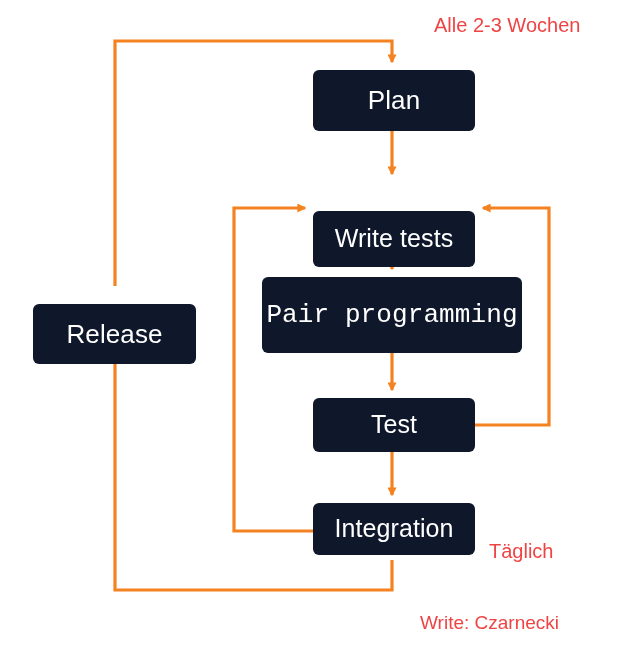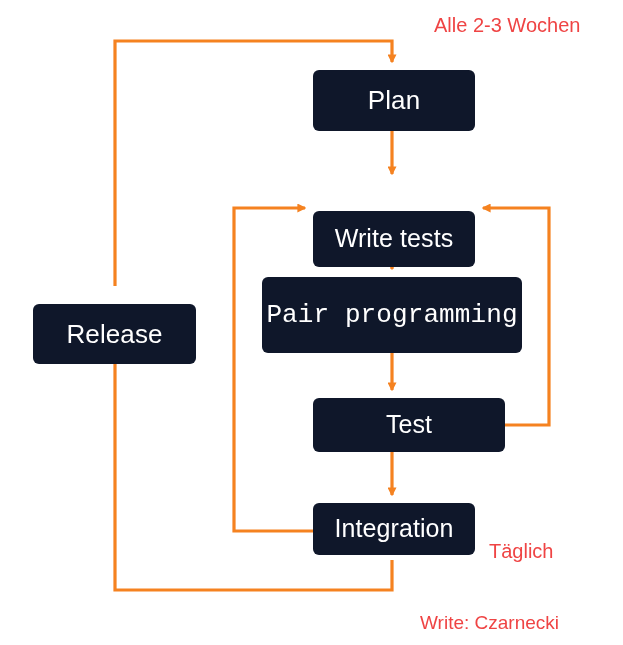--- a/index.html
+++ b/index.html
@@ -37,21 +37,21 @@
     text-align: center;
     line-height: 1.18;
     font-family: "Liberation Sans", sans-serif;
     font-weight: 400;
     letter-spacing: 0.1px;
     z-index: 3;
   }
   .node-plan        { left: 313px; top: 70px;  width: 162px; height: 61px;  font-size: 26px; }
   .node-write-tests { left: 313px; top: 191px; width: 162px; height: 56px;  font-size: 25px; margin-top: 20px; }
   .node-pair        { left: 262px; top: 277px; width: 260px; height: 76px;  font-size: 26px; font-family: Liberation Mono, monospace; }
-  .node-test        { left: 313px; top: 398px; width: 192px; height: 54px;  font-size: 25px; align-items: center; }
+  .node-test        { left: 313px; top: 398px; width: 162px; height: 54px;  font-size: 25px; align-items: center; }
   .node-integration { left: 313px; top: 503px; width: 162px; height: 52px;  font-size: 25px; }
   .node-release     { left: 33px;  top: 304px; width: 163px; height: 60px;  font-size: 26px; }
 
   .caption {
     position: absolute;
     color: #ef4444;
     font-family: Liberation Sans, sans-serif;
     font-size: 20px;
     white-space: nowrap;
     z-index: 4;

